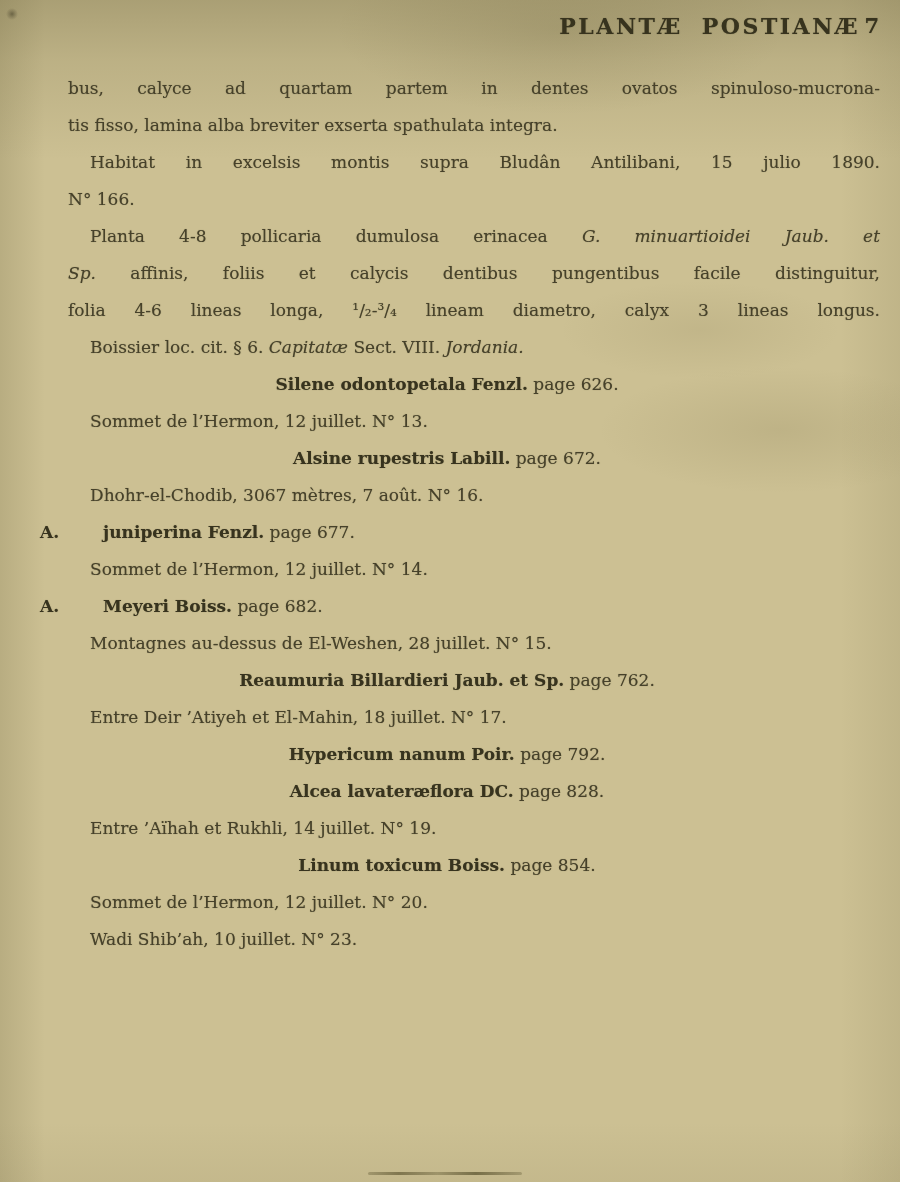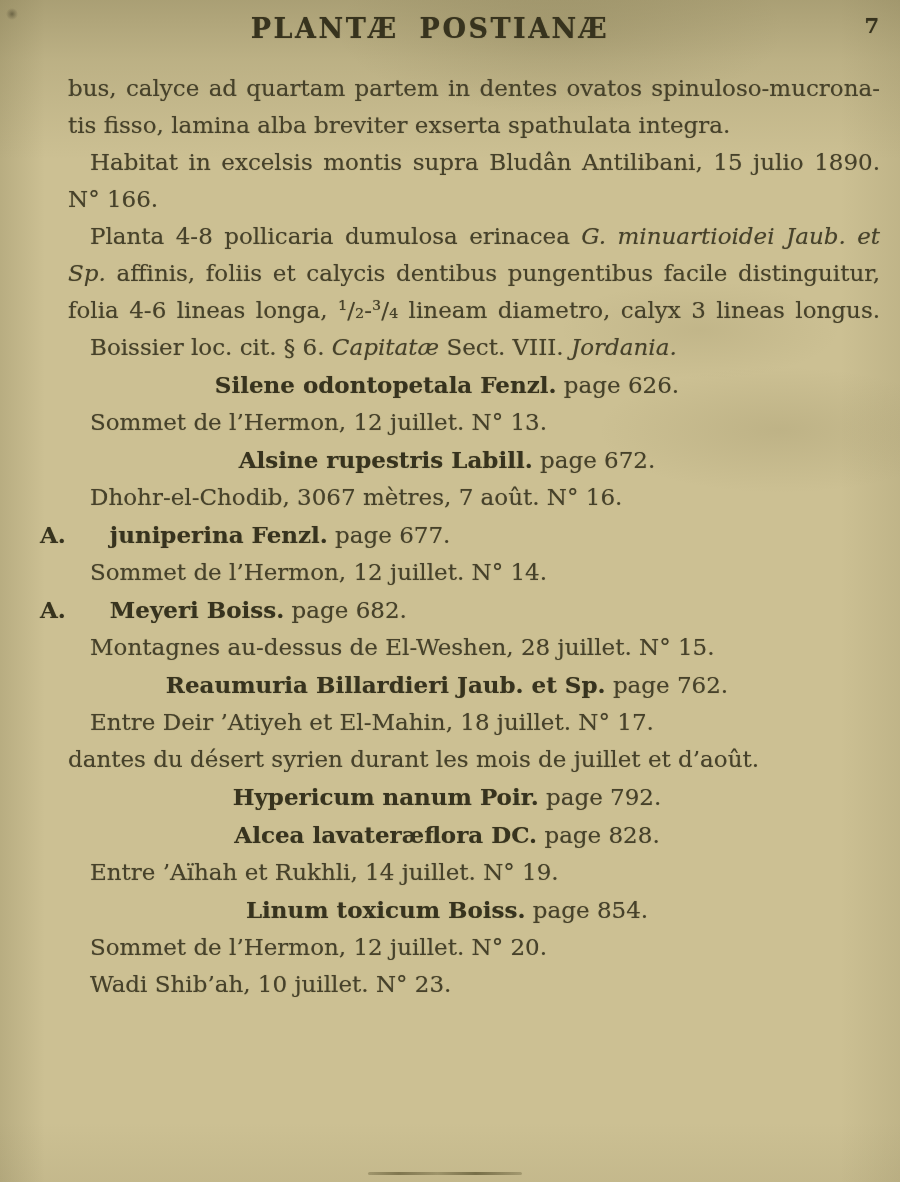--- a/index.html
+++ b/index.html
@@ -26,22 +26,22 @@
       radial-gradient(ellipse 260px 90px at 780px 430px, rgba(118,108,68,0.16), rgba(118,108,68,0) 70%),
       radial-gradient(ellipse 200px 70px at 700px 330px, rgba(118,108,68,0.12), rgba(118,108,68,0) 70%),
       radial-gradient(ellipse 320px 120px at 560px 30px, rgba(96,88,52,0.18), rgba(96,88,52,0) 70%),
       linear-gradient(0deg, rgba(104,96,58,0.08) 0px, rgba(104,96,58,0) 60px);
   }
   .running-head {
     position: absolute;
     top: 13px;
     left: 0;
     width: 860px;
-    text-align: center;
-    font-size: 27px;
+    text-align: right;
+    font-size: 22px;
     font-weight: bold;
     letter-spacing: 2.5px;
     word-spacing: 9px;
     color: var(--ink-bold);
     text-shadow: 0 0 1px rgba(55,51,30,0.55);
   }
   .page-number {
     position: absolute;
     top: 13px;
     right: 21px;
@@ -50,21 +50,21 @@
     color: var(--ink-bold);
     text-shadow: 0 0 1px rgba(55,51,30,0.55);
   }
   .text-block {
     position: absolute;
     left: 14px;
     top: 70px;
     width: 866px;
   }
   .line {
-    font-size: 23px;
+    font-size: 17px;
     line-height: 37px;
     width: 100%;
     text-shadow: 0 0 1px rgba(66,61,38,0.45);
   }
   .k-cont    { padding-left: 54px; }
   .k-first   { padding-left: 76px; }
   .k-loc     { padding-left: 76px; }
   .k-entry   { padding-left: 0; text-align: center; }
   .k-entry-a { padding-left: 26px; }
   .justify   { text-align: justify; text-align-last: justify; }
@@ -105,21 +105,20 @@
       <div class="line k-entry"><span class="seg b">Silene odontopetala Fenzl.</span><span class="seg"> page 626.</span></div>
       <div class="line k-loc"><span class="seg">Sommet de l’Hermon, 12 juillet. N° 13.</span></div>
       <div class="line k-entry"><span class="seg b">Alsine rupestris Labill.</span><span class="seg"> page 672.</span></div>
       <div class="line k-loc"><span class="seg">Dhohr-el-Chodib, 3067 mètres, 7 août. N° 16.</span></div>
       <div class="line k-entry-a"><span class="seg b">A.</span><span class="seg b gap">juniperina Fenzl.</span><span class="seg"> page 677.</span></div>
       <div class="line k-loc"><span class="seg">Sommet de l’Hermon, 12 juillet. N° 14.</span></div>
       <div class="line k-entry-a"><span class="seg b">A.</span><span class="seg b gap">Meyeri Boiss.</span><span class="seg"> page 682.</span></div>
       <div class="line k-loc"><span class="seg">Montagnes au-dessus de El-Weshen, 28 juillet. N° 15.</span></div>
       <div class="line k-entry"><span class="seg b">Reaumuria Billardieri Jaub. et Sp.</span><span class="seg"> page 762.</span></div>
       <div class="line k-loc"><span class="seg">Entre Deir ’Atiyeh et El-Mahin, 18 juillet. N° 17.</span></div>
-      <div class="line k-cont"><span class="seg">dantes du désert syrien durant les mois de juillet et d’août.</span></div>
       <div class="line k-entry"><span class="seg b">Hypericum nanum Poir.</span><span class="seg"> page 792.</span></div>
       <div class="line k-entry"><span class="seg b">Alcea lavateræflora DC.</span><span class="seg"> page 828.</span></div>
       <div class="line k-loc"><span class="seg">Entre ’Aïhah et Rukhli, 14 juillet. N° 19.</span></div>
       <div class="line k-entry"><span class="seg b">Linum toxicum Boiss.</span><span class="seg"> page 854.</span></div>
       <div class="line k-loc"><span class="seg">Sommet de l’Hermon, 12 juillet. N° 20.</span></div>
       <div class="line k-loc"><span class="seg">Wadi Shib’ah, 10 juillet. N° 23.</span></div>
     </div>
 
   <div class="footer-rule"></div>
 </div>

